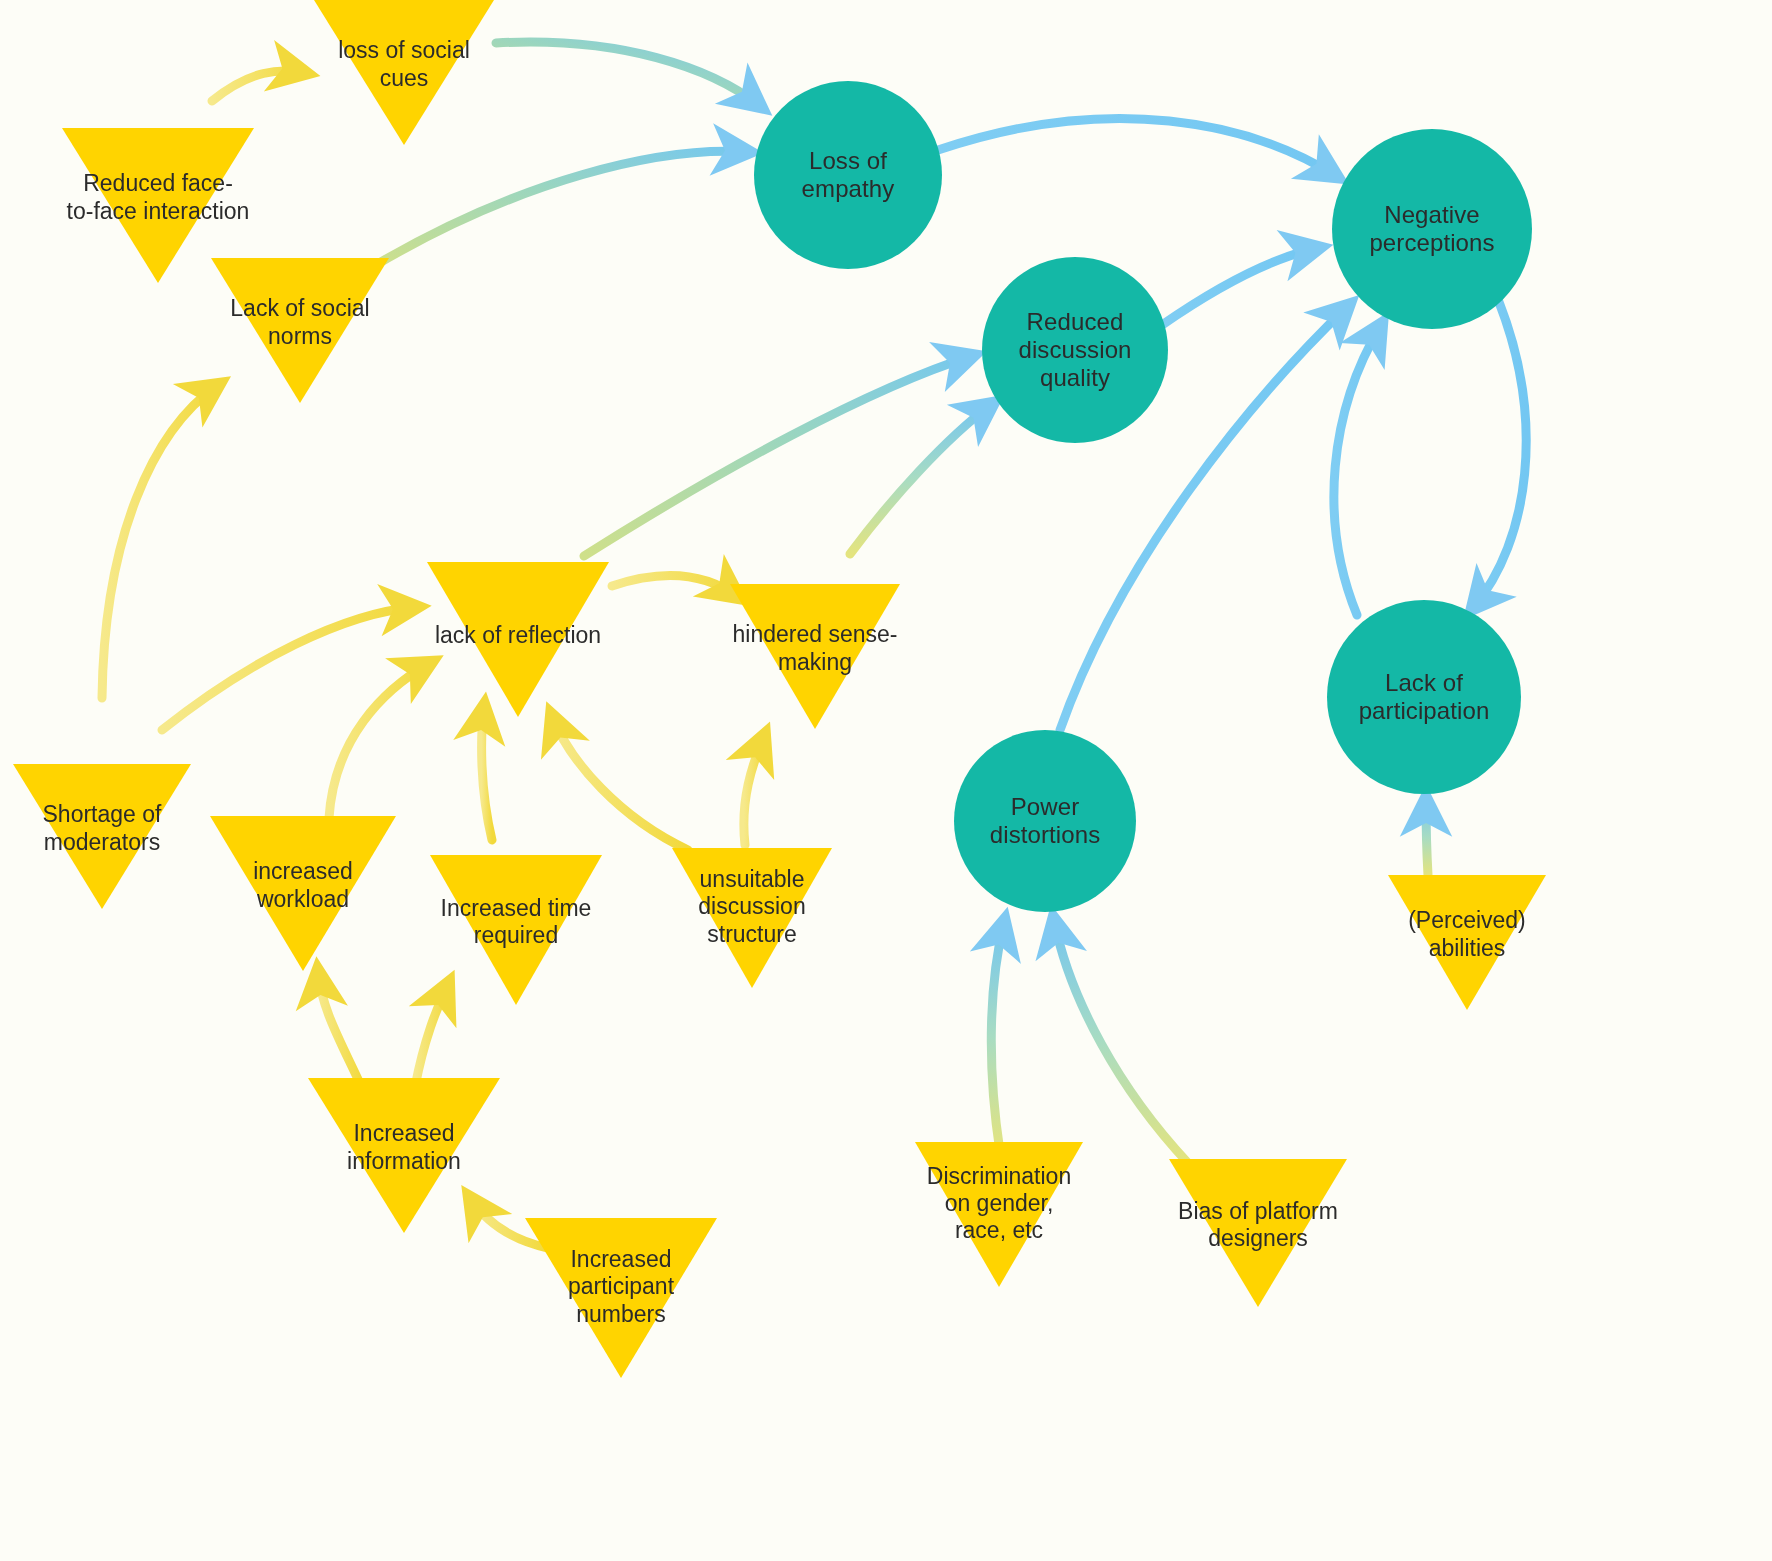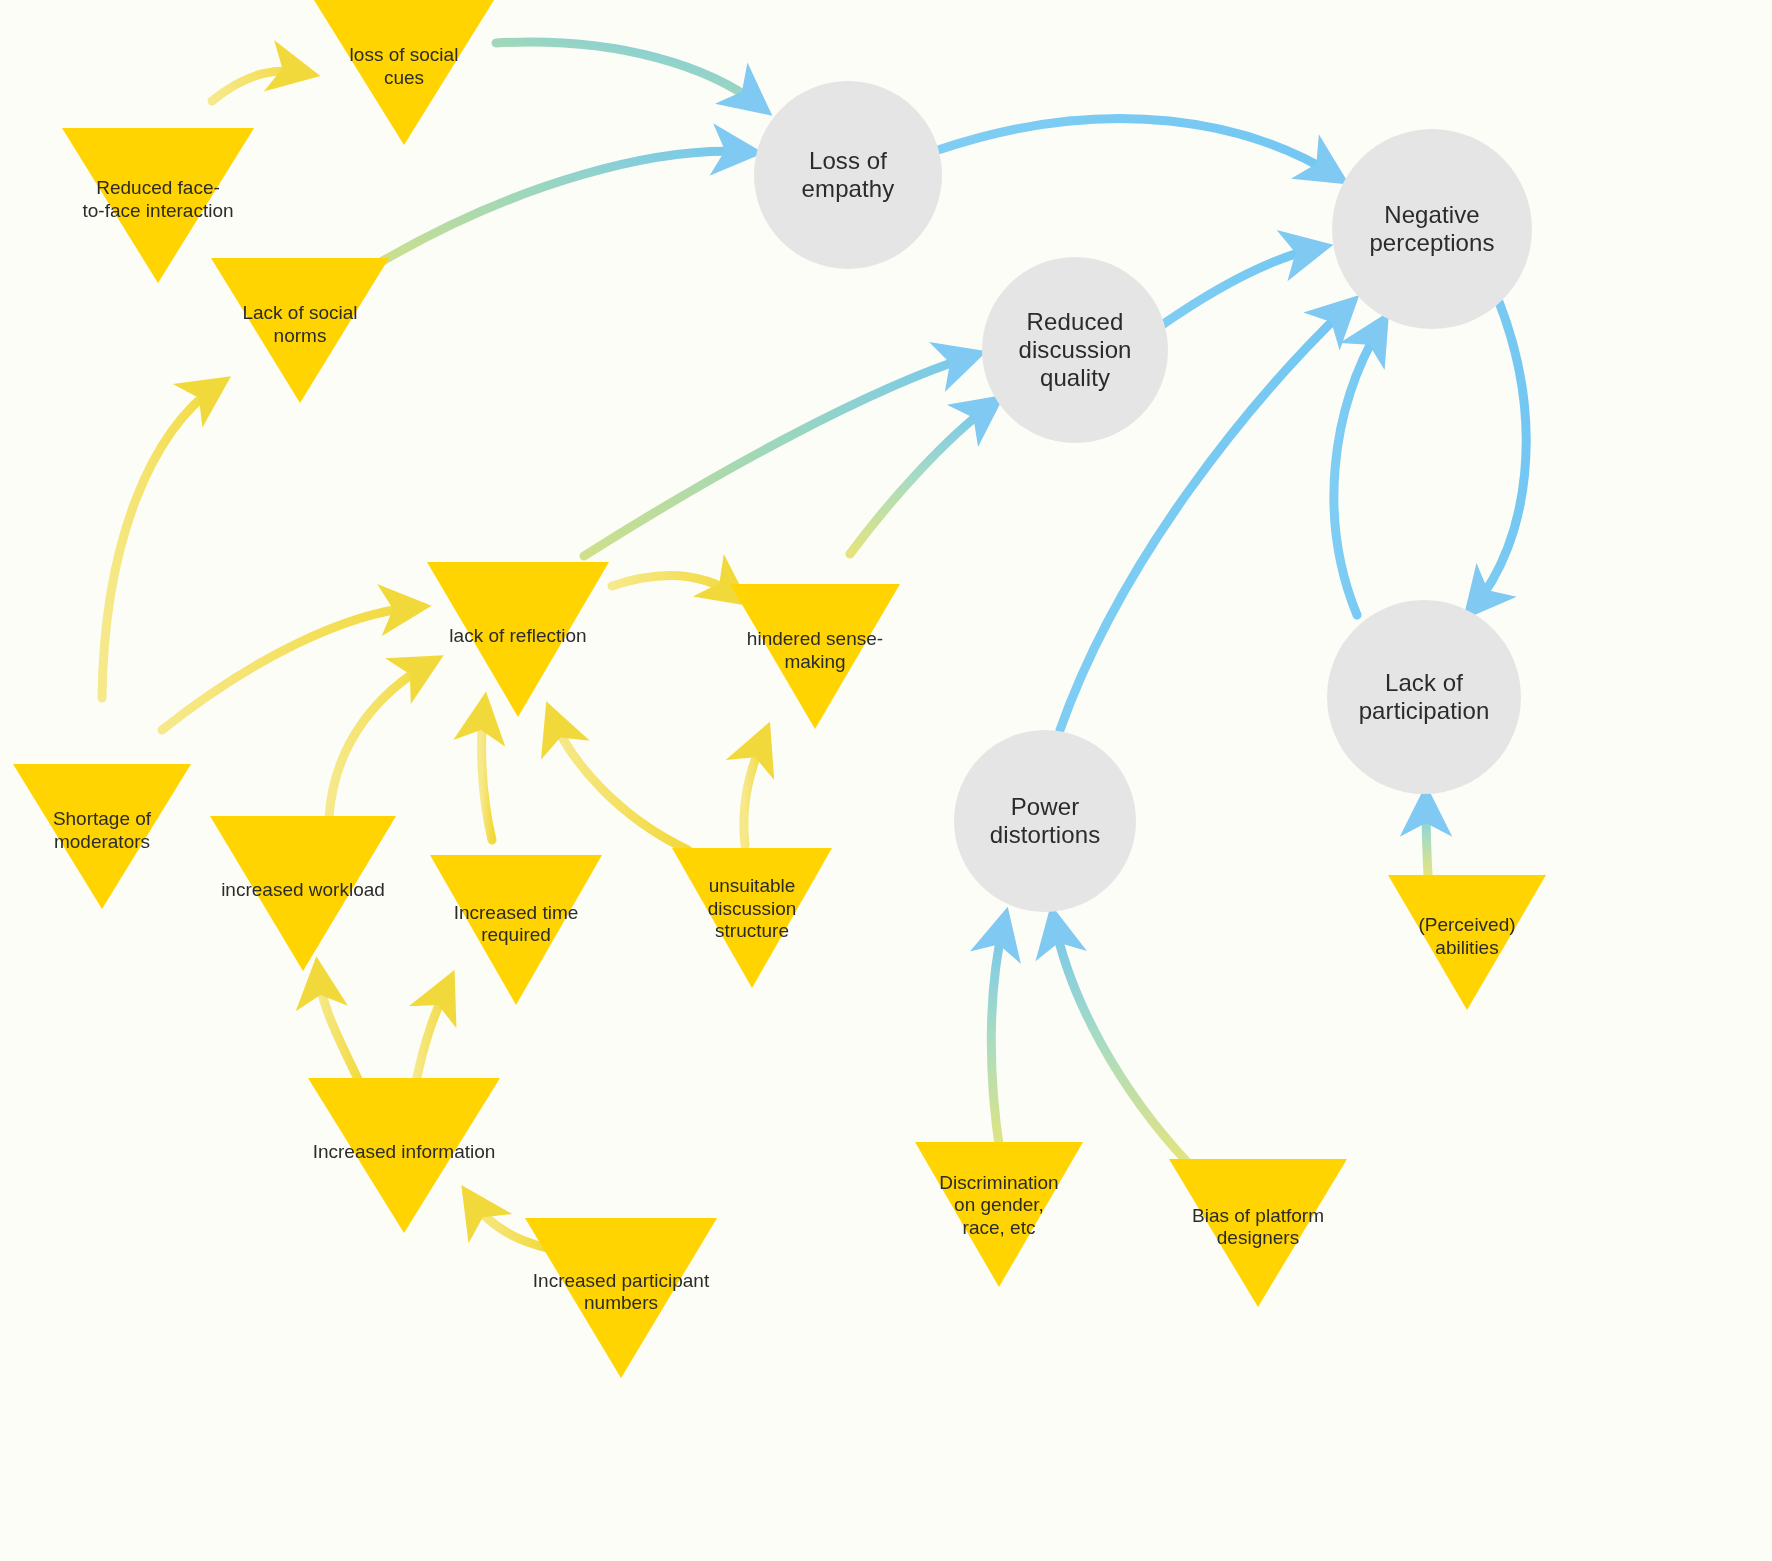--- a/index.html
+++ b/index.html
@@ -31,40 +31,40 @@
     display: flex;
     align-items: center;
     justify-content: center;
     text-align: center;
     color: #2b2b2b;
     line-height: 1.18;
     box-sizing: border-box;
   }
   .node.circle {
     border-radius: 50%;
-    background: #e5e5e5;
+    background: #14b8a6;
   }
   .node.circle .lbl {
     font-size: 24px;
     letter-spacing: .1px;
     padding: 0 6px;
   }
   .node.triangle {
     background: transparent;
   }
   .tri-shape {
     position: absolute;
     left: 0;
     top: 0;
     width: 100%;
     height: 100%;
   }
   .node.triangle .lbl {
     position: relative;
-    font-size: 19px;
+    font-size: 23px;
     width: 108%;
     z-index: 2;
     transform: translateY(-14%);
   }
   .lbl { white-space: pre-line; }
 </style>
 </head>
 <body>
 
 <div id="stage">

